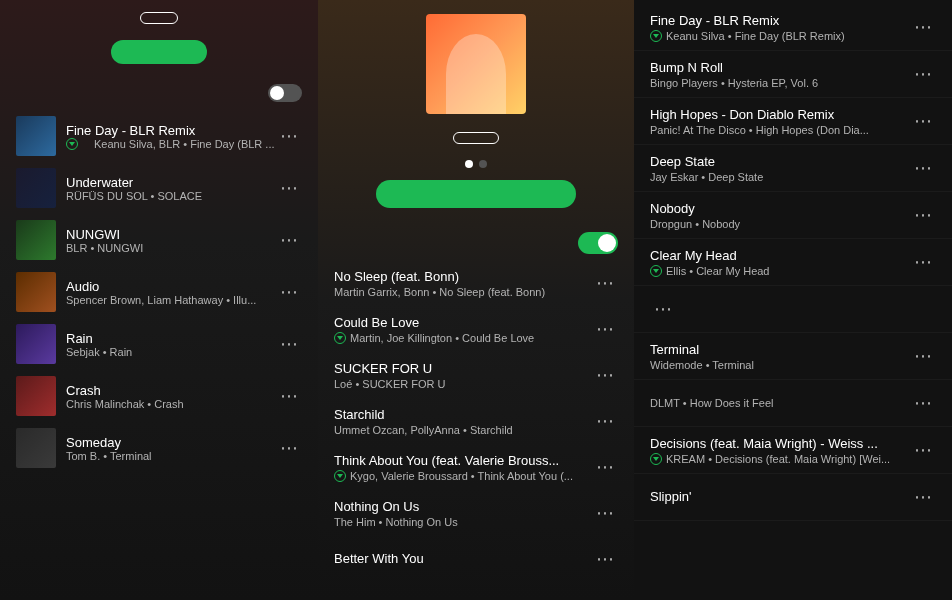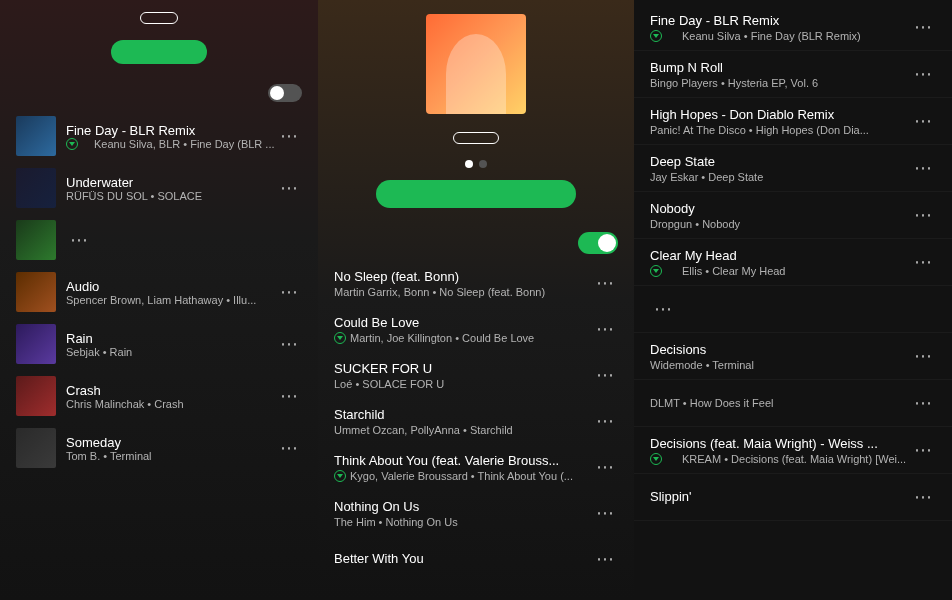--- a/index.html
+++ b/index.html
@@ -338,21 +338,21 @@
       margin-bottom: 2px;
     }
     .track-meta-right {
       font-size: 11px;
       color: #b3b3b3;
       white-space: nowrap;
       overflow: hidden;
       text-overflow: ellipsis;
       display: flex;
       align-items: center;
-      gap: 20px;
+      gap: 4px;
     }
 
     
     .thumb-blue { background: linear-gradient(135deg, #1a3a5c, #2d6a9f); }
     .thumb-dark { background: linear-gradient(135deg, #1a1a2e, #16213e); }
     .thumb-green { background: linear-gradient(135deg, #1a3a1a, #2d7a2d); }
     .thumb-orange { background: linear-gradient(135deg, #5c2d00, #a05020); }
     .thumb-purple { background: linear-gradient(135deg, #2d1a5c, #5a3a9f); }
     .thumb-red { background: linear-gradient(135deg, #5c1a1a, #9f2d2d); }
     .thumb-gray { background: linear-gradient(135deg, #2a2a2a, #3a3a3a); }
@@ -394,20 +394,27 @@
       <div class="track-name-left">Underwater</div>
       <div class="track-meta-left">
 
         <span>RÜFÜS DU SOL • SOLACE</span>
       </div>
     </div>
     <div class="more-btn">⋯</div>
   </div>
       <div class="track-item-left">
     <div class="track-thumb thumb-green"></div>
+    <div class="track-info-left">
+      <div class="track-name-left">NUNGWI</div>
+      <div class="track-meta-left">
+
+        <span>BLR • NUNGWI</span>
+      </div>
+    </div>
     <div class="more-btn">⋯</div>
   </div>
       <div class="track-item-left">
     <div class="track-thumb thumb-orange"></div>
     <div class="track-info-left">
       <div class="track-name-left">Audio</div>
       <div class="track-meta-left">
 
         <span>Spencer Brown, Liam Hathaway • Illu...</span>
       </div>
@@ -491,21 +498,21 @@
         <span>Martin, Joe Killington • Could Be Love</span>
       </div>
     </div>
     <div class="more-btn">⋯</div>
   </div>
       <div class="track-item-mid">
     <div class="track-info-mid">
       <div class="track-name-mid">SUCKER FOR U</div>
       <div class="track-meta-mid">
 
-        <span>Loé • SOLACE FOR U</span>
+        <span>Loé • SUCKER FOR U</span>
       </div>
     </div>
     <div class="more-btn">⋯</div>
   </div>
       <div class="track-item-mid">
     <div class="track-info-mid">
       <div class="track-name-mid">Starchild</div>
       <div class="track-meta-mid">
 
         <span>Ummet Ozcan, PollyAnna • Starchild</span>
@@ -612,21 +619,21 @@
         <span>Ellis • Clear My Head</span>
       </div>
     </div>
     <div class="more-btn">⋯</div>
   </div>
       <div class="track-item-right">
     <div class="more-btn">⋯</div>
   </div>
       <div class="track-item-right">
     <div class="track-info-right">
-      <div class="track-name-right">Decisions</div>
+      <div class="track-name-right">Terminal</div>
       <div class="track-meta-right">
 
         <span>Widemode • Terminal</span>
       </div>
     </div>
     <div class="more-btn">⋯</div>
   </div>
       <div class="track-item-right">
     <div class="track-info-right">
       <div class="track-meta-right">

